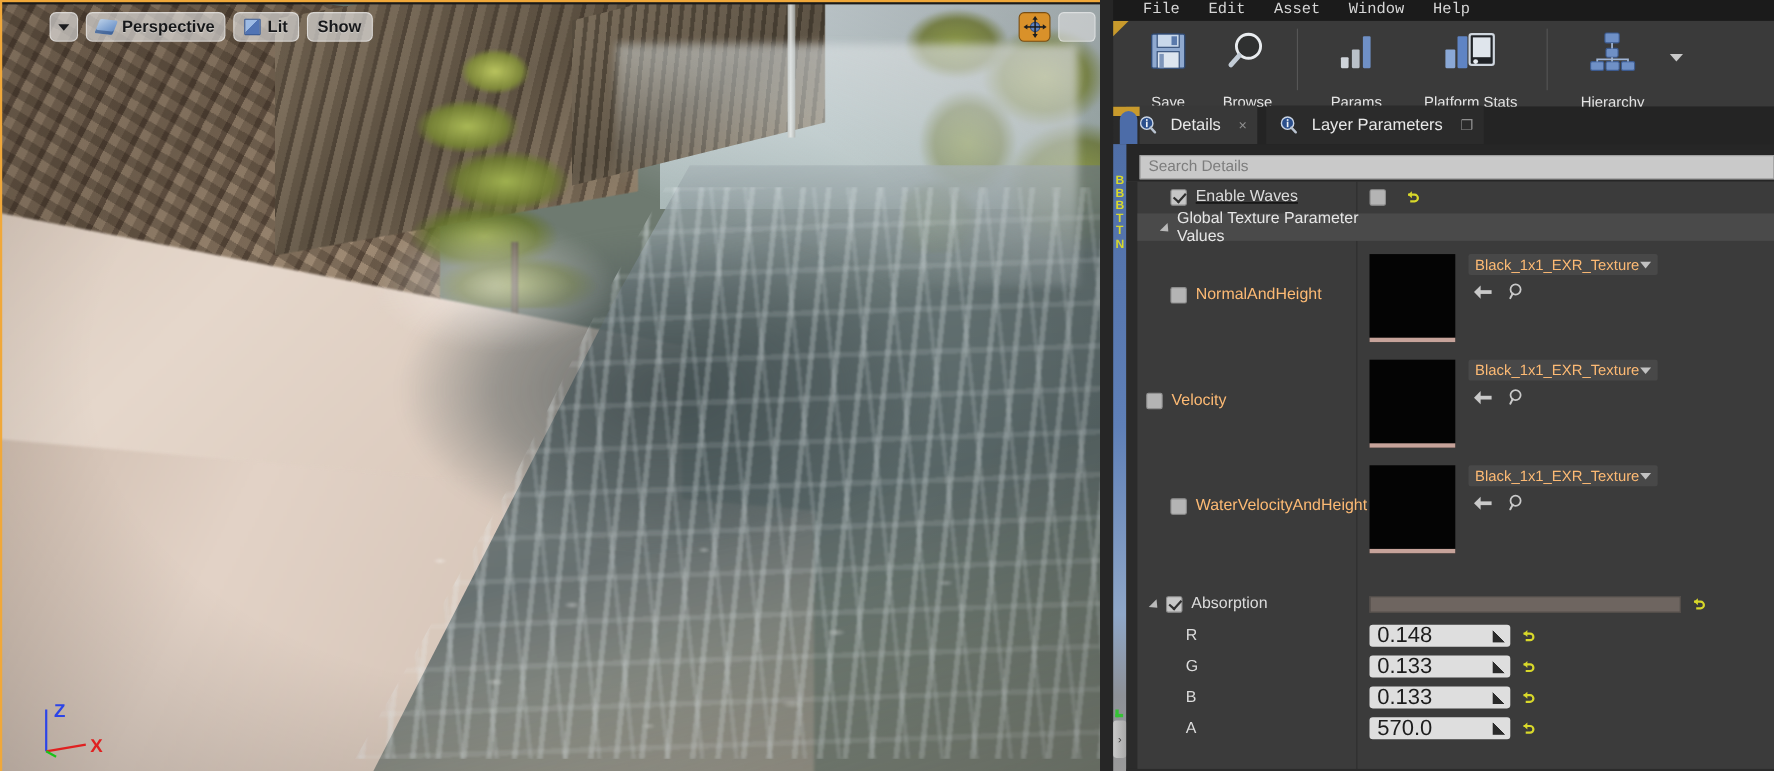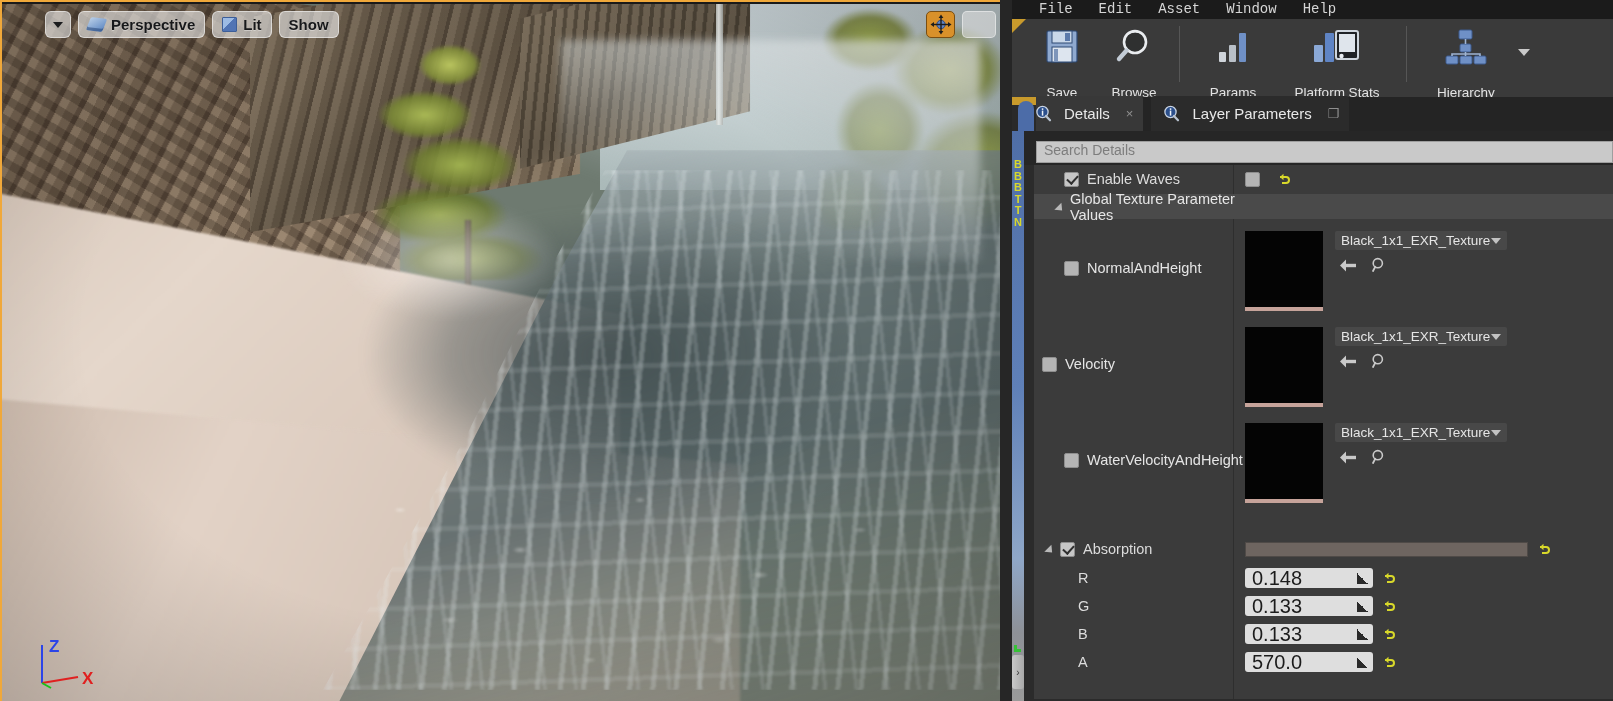--- a/index.html
+++ b/index.html
@@ -328,21 +328,21 @@
 
   .cat-row { background: #4a4a4a; padding-left: 15px; }
   .cat-lbl { color: #e6e6e6; font-size: 14.5px; }
   .tri {
     width: 0; height: 0; margin-right: 7px;
     border-left: 6px solid #b9b9b9; border-top: 5px solid transparent; border-bottom: 5px solid transparent;
     transform: rotate(45deg) translate(1px,1px);
     cursor: pointer;
   }
   .lbl  { color: #dcdcdc; font-size: 14.5px; }
-  .lbl.dim { color: #e5e5e5; }
+  .lbl.dim { color: #fdba74; }
 
   .cb {
     width: 15px; height: 15px; border-radius: 2px;
     background: #c6c6c6; border: 1px solid #8e8e8e;
     margin-right: 8px; position: relative; flex: none; cursor: pointer;
   }
   .cb.checked::after {
     content: ''; position: absolute; left: 4px; top: 0px;
     width: 5px; height: 9px; border: solid #2f2f2f; border-width: 0 2.4px 2.4px 0;
     transform: rotate(42deg);
@@ -357,21 +357,21 @@
   .thumb {
     width: 78px; height: 80px; background: #040404;
     border-bottom: 4px solid #c6a39a; flex: none;
   }
   .asset-box { margin-left: 12px; }
   .asset-pick {
     width: 172px; height: 19px; background: #484848; border-radius: 2px;
     display: flex; align-items: center; justify-content: space-between;
     padding: 0 6px; cursor: pointer;
   }
-  .asset-pick span { color: #e5e5e5; font-size: 13.5px; white-space: nowrap; }
+  .asset-pick span { color: #fdba74; font-size: 13.5px; white-space: nowrap; }
   .asset-caret {
     width: 0; height: 0;
     border-left: 5px solid transparent; border-right: 5px solid transparent;
     border-top: 6px solid #c2c2c2;
   }
   .asset-tools { display: flex; align-items: center; gap: 14px; margin-top: 7px; padding-left: 4px; }
 
   
   .numfield {
     width: 128px; height: 20px; background: #dedede; border-radius: 3px;
@@ -616,21 +616,21 @@
         <div class="vchar">N</div>
       </div>
     </div>
     <div id="split-green"></div>
     <div id="split-handle">›</div>
 
     <div id="det-body">
       <div id="det-leftbar"></div>
       <div id="det-split"></div>
 
-      <div class="row" style="top:0; height:28px;">
+      <div class="row" style="top:0; height:28px;text-decoration:underline;">
         <div class="row-name" style="padding-left:30px">
           <div class="cb checked"></div>
           <span class="lbl">Enable Waves</span>
         </div>
         <div class="row-val">
           <div class="cb off"></div>
           <svg class="reset" viewBox="0 0 14 14">
             <path d="M3 5 H9 A3 3 0 0 1 9 11 H5" fill="none" stroke="#d8d82a" stroke-width="2"></path>
             <path d="M3 5 L6.5 1.8 L6.5 8.2 Z" fill="#d8d82a"></path>
           </svg>

